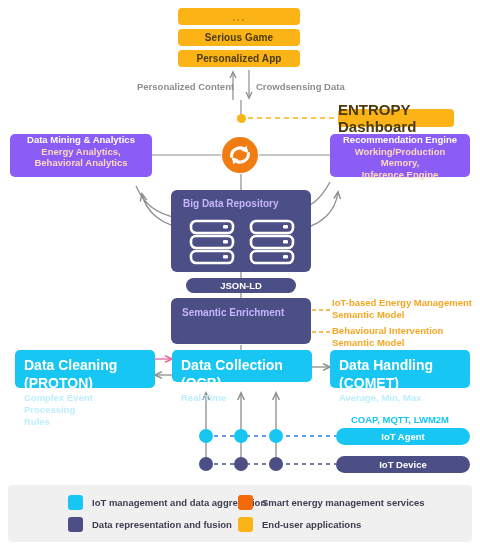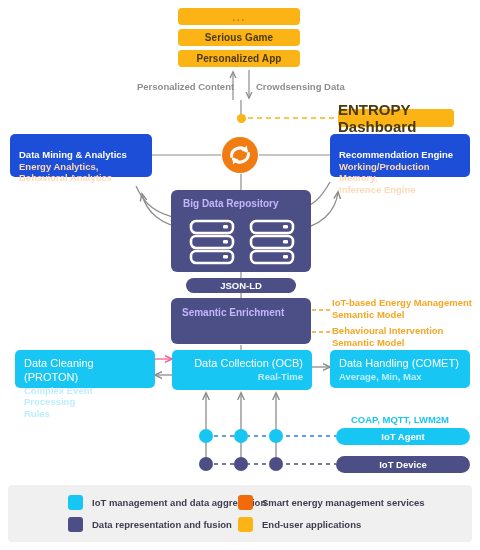--- a/index.html
+++ b/index.html
@@ -18,22 +18,22 @@
   .appbar{
     background:#fbb315;border-radius:4px;
     color:#4a3a0c;font-weight:bold;font-size:10px;
     display:flex;align-items:center;justify-content:center;
     letter-spacing:.1px;
   }
   .appbar.dots{color:#b8860b;letter-spacing:1.5px;font-size:11px;}
 
   
   .orange{
-    background:#1d4ed8;border-radius:5px;color:#fff;
-    padding:15px 9px;line-height:1.22;
+    background:#8b5cf6;border-radius:5px;color:#fff;
+    padding:0 9px;line-height:1.22;text-align:center;
   }
   .orange .t{font-weight:bold;font-size:9.5px;display:block;}
   .orange .s{font-size:9.5px;display:block;color:#ffd9b8;font-weight:bold;}
 
   
   .dashpill{
     background:#fbb315;border-radius:4px;color:#4a3a0c;
     font-weight:bold;font-size:15px;
     display:flex;align-items:center;justify-content:center;
   }
@@ -52,21 +52,21 @@
     background:#4c4f85;border-radius:9px;color:#fff;
     font-weight:bold;font-size:9.5px;
     display:flex;align-items:center;justify-content:center;text-align:right;
   }
 
   
   .cyan{
     background:#18c6f4;border-radius:5px;color:#fff;
     padding:7px 9px;line-height:1.25;
   }
-  .cyan .t{font-weight:normal;font-size:11px;display:block;color:#ffffff;}
+  .cyan .t{font-weight:bold;font-size:14px;display:block;color:#ffffff;}
   .cyan .s{font-size:9.5px;display:block;color:#bdeefd;font-weight:bold;}
   .iotagent{
     background:#18c6f4;border-radius:9px;color:#fff;
     font-weight:bold;font-size:9.5px;
     display:flex;align-items:center;justify-content:center;
   }
 
   
   .lbl{position:absolute;font-size:9.5px;font-weight:bold;color:#8d8d8d;}
   .lbl.orange-t{color:#f5a623;}
@@ -211,21 +211,21 @@
 Semantic Model</div>
   <div class="lbl orange-t" style="left:332px;top:325px;white-space:pre-line;line-height:1.3;">Behavioural Intervention
 Semantic Model</div>
 
   <div class="node cyan" style="left:15px;top:350px;width:140px;height:38px;">
     <span class="t">Data Cleaning (PROTON)</span>
     <span class="s" style="white-space:pre-line;">Complex Event Processing
 Rules</span>
   </div>
 
-  <div class="node cyan" style="left:172px;top:350px;width:140px;height:40px;text-align:right;">
+  <div class="node cyan" style="left:172px;top:350px;width:140px;height:32px;">
     <span class="t">Data Collection (OCB)</span>
     <span class="s" style="white-space:pre-line;">Real-Time</span>
   </div>
 
   <div class="node cyan" style="left:330px;top:350px;width:140px;height:38px;">
     <span class="t">Data Handling (COMET)</span>
     <span class="s" style="white-space:pre-line;">Average, Min, Max</span>
   </div>
 
   <div class="lbl cyan-t" style="left:351px;top:414px;">COAP, MQTT, LWM2M</div>

